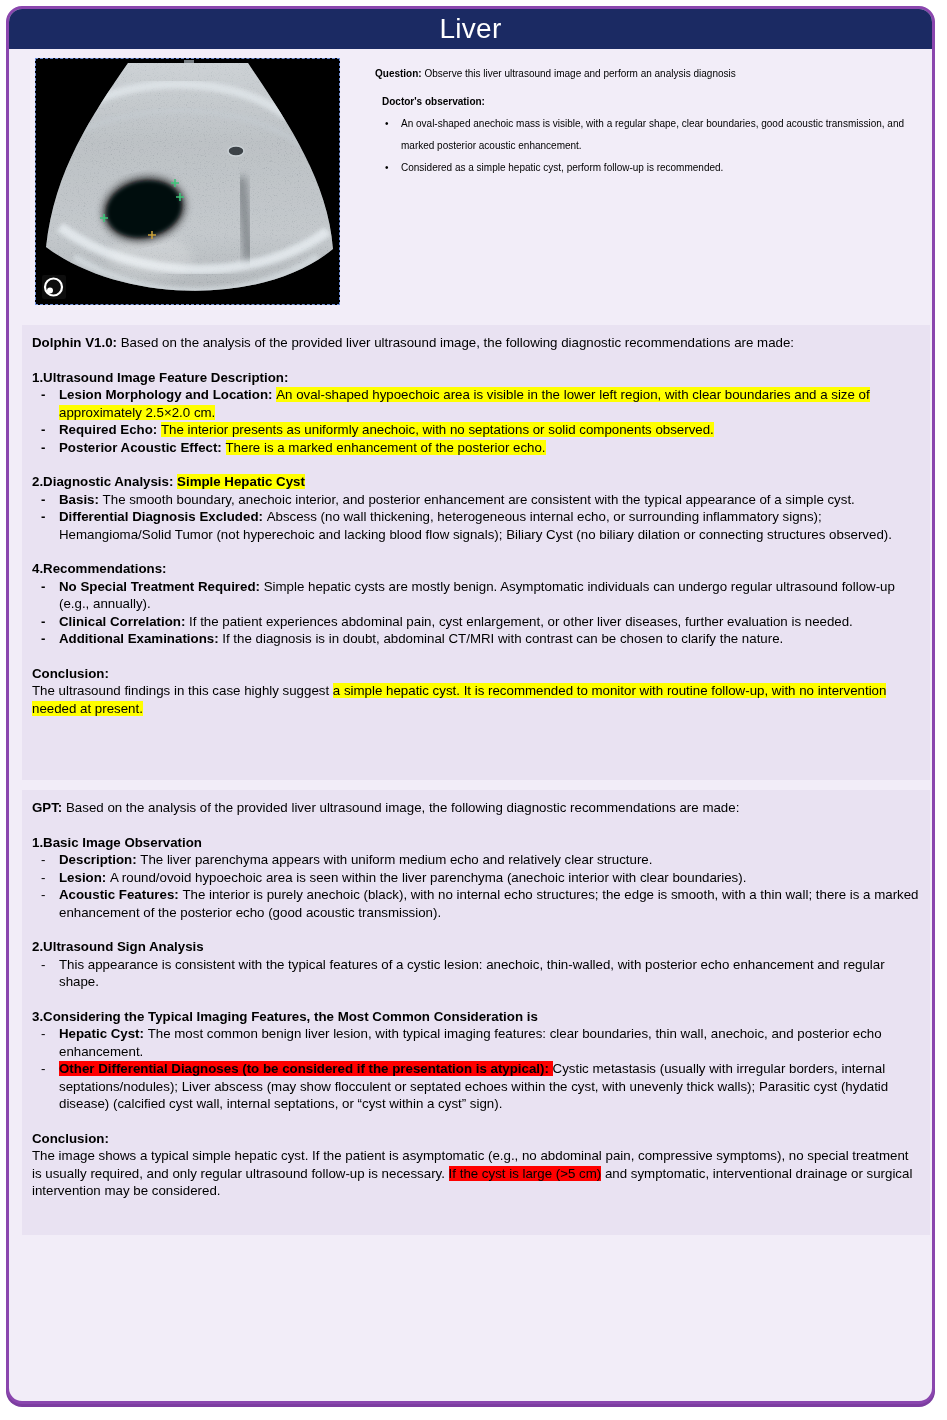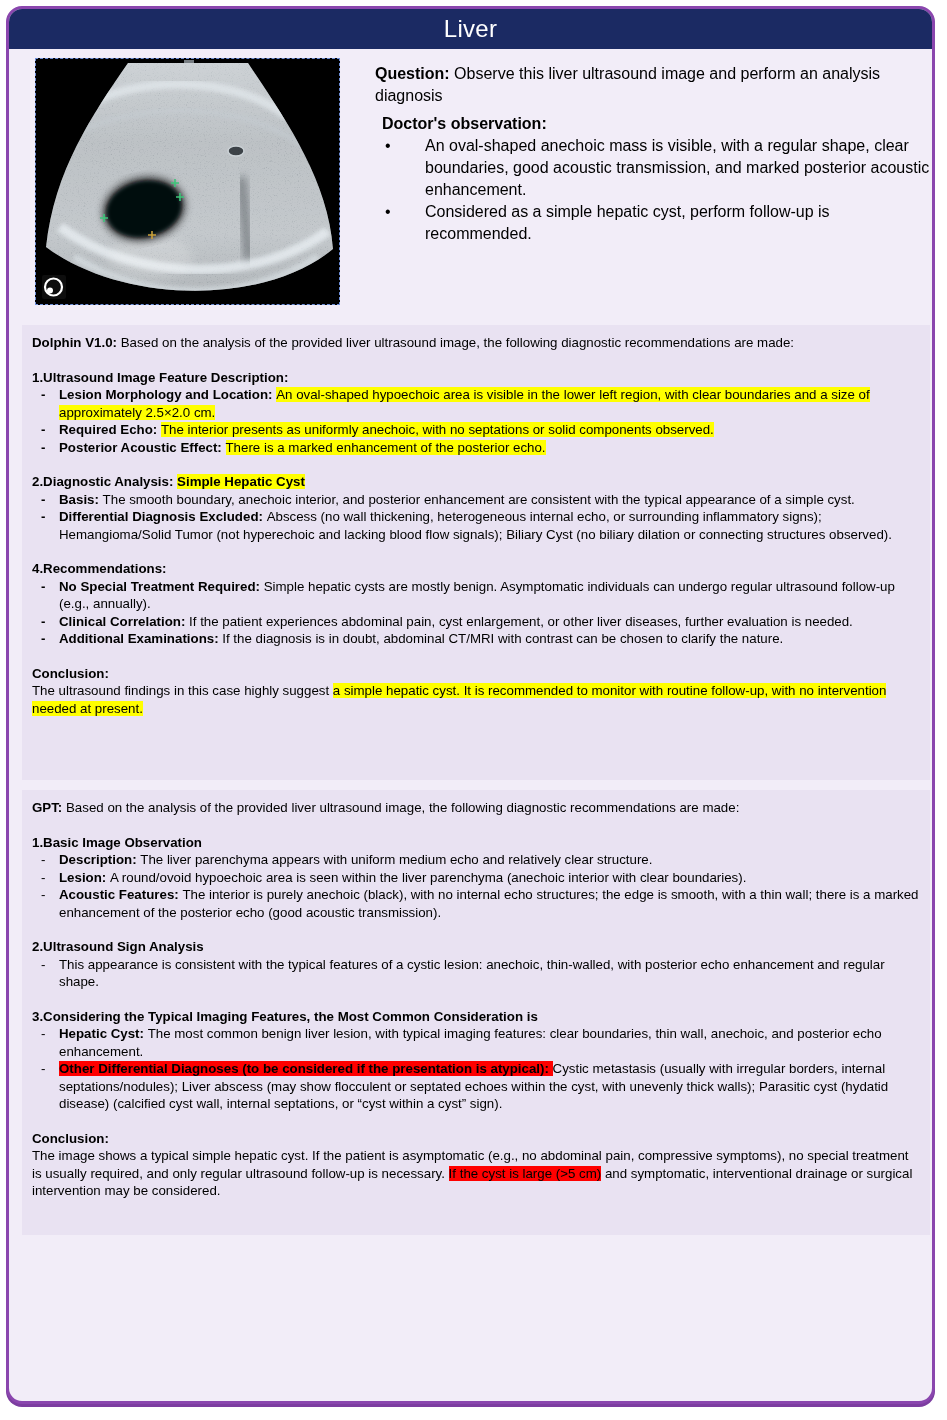--- a/index.html
+++ b/index.html
@@ -9,35 +9,35 @@
     overflow:hidden;
   }
   .card{
     position:absolute;top:6px;left:6px;width:929px;height:1398px;
     background:#f2edf8;border:3px solid #8a46ae;border-radius:16px;
     box-sizing:border-box;box-shadow:0 3px 0 #7c3da0;overflow:hidden;
   }
   .header{
     height:40px;background:#1b2a63;display:flex;align-items:center;justify-content:center;
   }
-  .header-title{color:#ffffff;font-size:24px;letter-spacing:0.3px;}
+  .header-title{color:#ffffff;font-size:28px;letter-spacing:0.3px;}
   .us-figure{
     position:absolute;top:49px;left:26px;width:303px;height:245px;
     border:1px dashed #6f8fd9;background:#000;box-sizing:content-box;
   }
   .us-figure svg{display:block;}
   .question-block{
     position:absolute;top:54px;left:366px;width:556px;
-    font-size:16px;line-height:22px;
+    font-size:10px;line-height:22px;
   }
   .q-line .b{font-weight:bold;}
   .obs-label{font-weight:bold;margin-top:6px;padding-left:7px;}
   .qb{display:flex;padding-left:10px;}
   .qb .dot{width:16px;flex:0 0 16px;}
-  .qb .qb-text{flex:1;margin-left:24px;}
+  .qb .qb-text{flex:1;}
   .panel{
     position:absolute;left:13px;width:908px;background:#e9e2f2;
     font-size:13.3px;line-height:17.5px;padding:9px 10px;box-sizing:border-box;
   }
   .panel-dolphin{top:316px;min-height:455px;}
   .panel-gpt{top:781px;min-height:445px;}
   .b{font-weight:bold;}
   .gap{height:17px;}
   .li{position:relative;padding-left:27px;}
   .li .marker{position:absolute;left:9px;top:0;}

